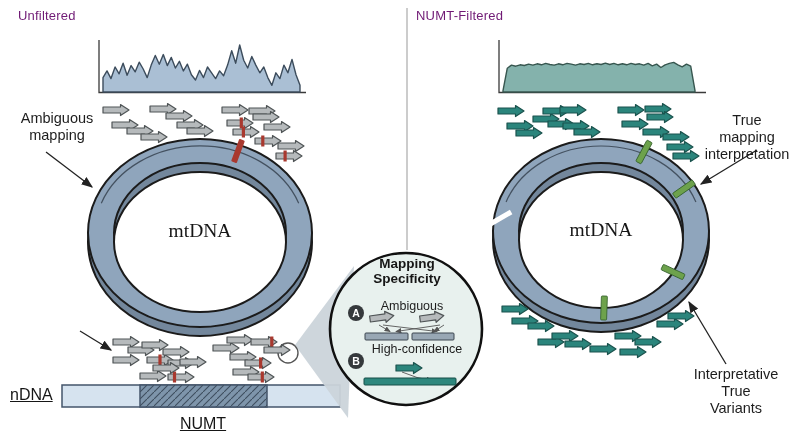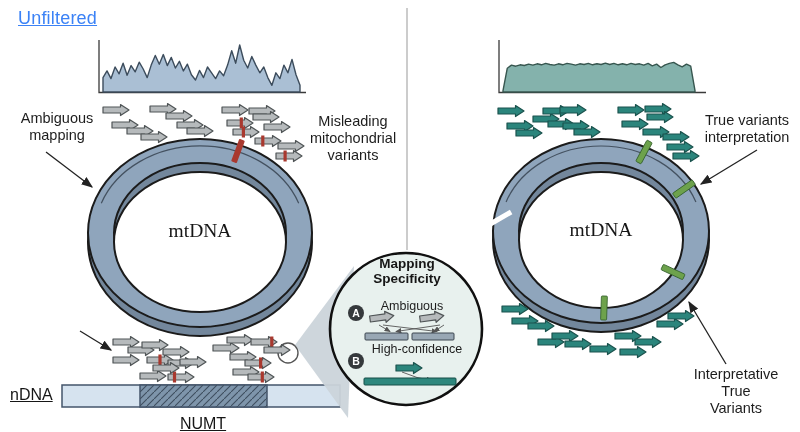--- a/index.html
+++ b/index.html
@@ -1,21 +1,21 @@
 <!DOCTYPE html>
 <html><head>
 <meta charset="utf-8">
 <style>
   html,body{margin:0;padding:0;background:#fff;}
   #fig{position:relative;width:800px;height:432px;background:#ffffff;overflow:hidden;
        font-family:"Liberation Sans","DejaVu Sans",sans-serif;color:#1d1d1d;}
   #art{position:absolute;left:0;top:0;}
   .lbl{position:absolute;text-align:center;transform:translateX(-50%);
        white-space:pre-line;font-size:14.5px;line-height:1.16;color:#1d1d1d;}
-  .title{position:absolute;font-size:18px;color:#3b82f6;letter-spacing:.2px;white-space:pre;text-decoration:underline;}
+  .title{position:absolute;font-size:13px;color:#701a75;letter-spacing:.2px;white-space:pre;}
   .mtdna{position:absolute;transform:translateX(-50%);font-size:19.5px;color:#161616;font-family:Liberation Serif, serif;}
   .barlbl{position:absolute;font-size:16px;color:#161616;text-decoration:underline;}
   .badge{position:absolute;width:16px;height:16px;border-radius:50%;background:#35393c;
          color:#fff;font-size:10.5px;font-weight:bold;display:flex;align-items:center;
          justify-content:center;}
   .inset-title{position:absolute;transform:translateX(-50%);text-align:center;
          font-size:13.5px;font-weight:bold;line-height:1.14;white-space:pre-line;color:#161616;}
   .inset-lbl{position:absolute;transform:translateX(-50%);font-size:12.5px;color:#1d1d1d;white-space:pre;}
 </style>
 </head>
@@ -316,33 +316,31 @@
 
     <g stroke="#222" stroke-width="1.3" fill="none">
       <path d="M46,152 L92,187" marker-end="url(#mArrow)"></path>
       <path d="M80,331 L111,350" marker-end="url(#mArrow)"></path>
       <path d="M757,150 L701,184" marker-end="url(#mArrow)"></path>
       <path d="M726,364 L689,302" marker-end="url(#mArrow)"></path>
     </g>
   </svg>
 
   <div class="title" style="left:18px;top:8px">Unfiltered</div>
+  <div class="title" style="left:416px;top:8px">NUMT-Filtered</div>
 
   <div class="lbl" style="left:57px;top:110px">Ambiguous
 mapping</div>
-  <div class="lbl" style="left:353px;top:113px">Misleading
-mitochondrial
-variants</div>
   <div class="barlbl" style="left:10px;top:386px">nDNA</div>
   <div class="barlbl" style="left:203px;top:415px;transform:translateX(-50%);position:absolute">NUMT</div>
 
   <div class="mtdna" style="left:200px;top:220px">mtDNA</div>
   <div class="mtdna" style="left:601px;top:219px">mtDNA</div>
 
-  <div class="lbl" style="left:747px;top:112px">True variants
+  <div class="lbl" style="left:747px;top:112px">True mapping
 interpretation</div>
   <div class="lbl" style="left:736px;top:366px">Interpretative
 True
 Variants</div>
 
   <div class="inset-title" style="left:407px;top:256px">Mapping
 Specificity</div>
   <div class="badge" style="left:348px;top:305px">A</div>
   <div class="inset-lbl" style="left:412px;top:299px">Ambiguous</div>
   <div class="badge" style="left:348px;top:353px">B</div>

